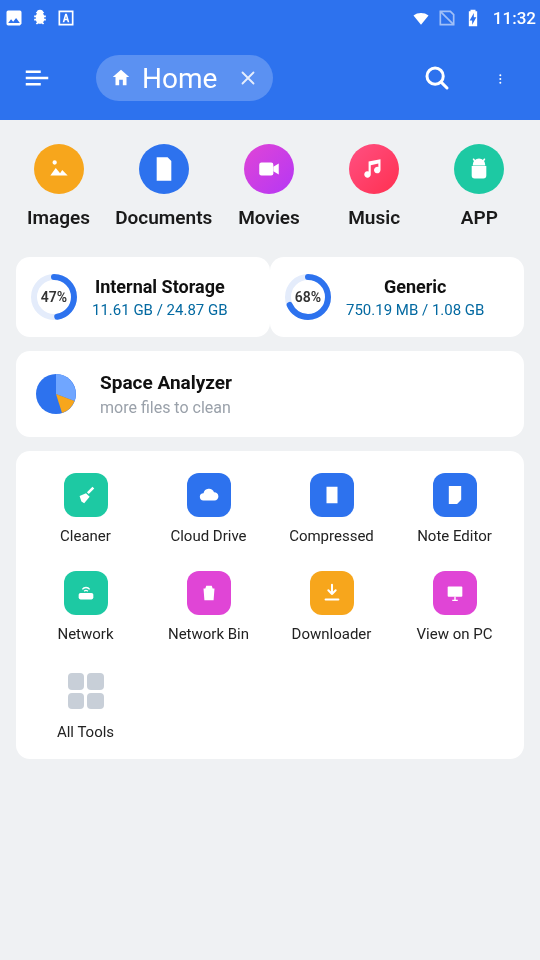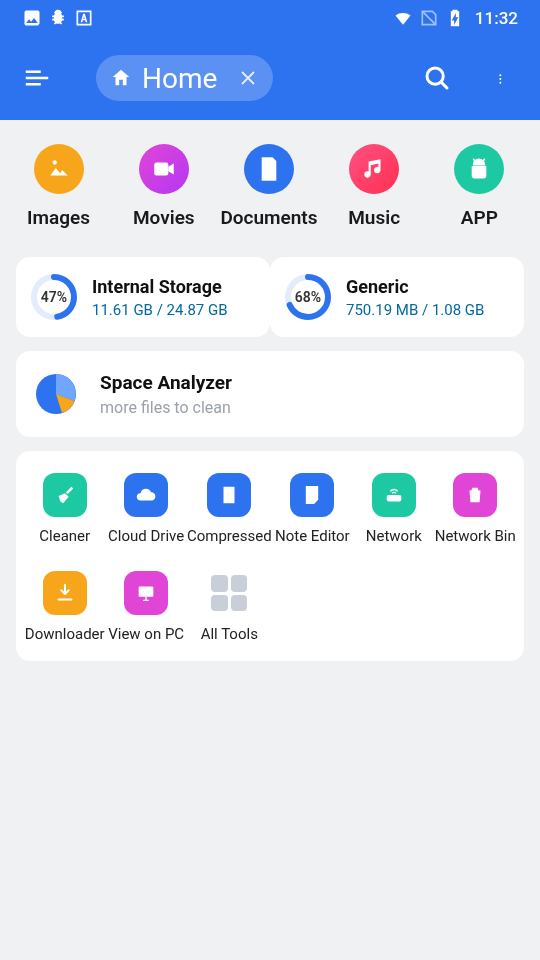--- a/index.html
+++ b/index.html
@@ -10,21 +10,21 @@
       font-family: -apple-system, BlinkMacSystemFont, "Segoe UI", Roboto, sans-serif;
       overflow: hidden;
     }
     
     .status-bar {
       height: 36px;
       background: #2D72EE;
       display: flex;
       align-items: center;
       justify-content: space-between;
-      padding: 0 22px;
+      padding: 0 4px;
       color: #fff;
     }
     .status-left, .status-right { display: flex; align-items: center; gap: 6px; }
     .status-icon { width: 20px; height: 20px; fill: #fff; display:block; }
     .status-time { font-size: 17px; font-weight:500; margin-left: 4px; }
     
     .app-bar {
       height: 84px;
       background: #2D72EE;
       display: flex;
@@ -66,20 +66,21 @@
     .category .cat-icon {
       width: 50px; height: 50px; border-radius: 25px;
       display:flex; align-items:center; justify-content:center;
     }
     .cat-icon svg { width: 26px; height: 26px; fill:#fff; }
     .category .cat-label { font-size: 19px; color:#1a1a1a; font-weight:600; }
     
     .storage-row {
       display: flex;
       padding: 18px 16px 0 16px;
+      text-align: center;
     }
     .storage-card {
       flex: 1;
       background: #fff;
       border-radius: 14px;
       padding: 16px 14px;
       display: flex;
       align-items: center;
       gap: 14px;
     }
@@ -109,21 +110,21 @@
     .analyzer-sub { font-size:16px; color:#9aa1aa; margin-top:4px; }
     
     .tools-card {
       margin: 14px 16px 0 16px;
       background:#fff;
       border-radius: 14px;
       padding: 22px 8px 18px 8px;
     }
     .tools-grid {
       display:grid;
-      grid-template-columns: repeat(6, 1fr);
+      grid-template-columns: repeat(4, 1fr);
       row-gap: 26px;
     }
     .tool {
       display:flex;
       flex-direction:column;
       align-items:center;
       gap:10px;
     }
     .tool-icon {
       width:44px; height:44px; border-radius:12px;
@@ -206,35 +207,35 @@
 <div class="category-row">
   <div class="category">
     <div class="cat-icon" style="background:#F7A61C">
       <svg viewBox="0 0 24 24">
           <path d="M4 18l5-7 4 5 2-3 5 5zM8 8a2 2 0 1 0 0-4 2 2 0 0 0 0 4z"></path>
         </svg>
     </div>
     <span class="cat-label">Images</span>
   </div>
   <div class="category">
+    <div class="cat-icon" style="background:#2D72EE">
+      <svg viewBox="0 0 24 24">
+          <path d="M6 2h9l3 3v17H6zM9 8h6M9 12h6M9 16h6" fill="#fff" stroke="#fff" stroke-width="1.5"></path>
+        </svg>
+    </div>
+    <span class="cat-label">Documents</span>
+  </div>
+  <div class="category">
     <div class="cat-icon" style="background:linear-gradient(135deg,#E045D6,#B537F5)">
       <svg viewBox="0 0 24 24">
           <rect x="3" y="6" width="13" height="12" rx="2"></rect>
           <path d="M16 10l5-3v10l-5-3z"></path>
         </svg>
     </div>
     <span class="cat-label">Movies</span>
-  </div>
-  <div class="category">
-    <div class="cat-icon" style="background:#2D72EE">
-      <svg viewBox="0 0 24 24">
-          <path d="M6 2h9l3 3v17H6zM9 8h6M9 12h6M9 16h6" fill="#fff" stroke="#fff" stroke-width="1.5"></path>
-        </svg>
-    </div>
-    <span class="cat-label">Documents</span>
   </div>
   <div class="category">
     <div class="cat-icon" style="background:linear-gradient(135deg,#FF5082,#FF3050)">
       <svg viewBox="0 0 24 24">
           <path d="M9 17a3 3 0 1 1-2-2.8V5l11-2v10a3 3 0 1 1-2-2.8V7L9 8.5z"></path>
         </svg>
     </div>
     <span class="cat-label">Music</span>
   </div>
   <div class="category">

